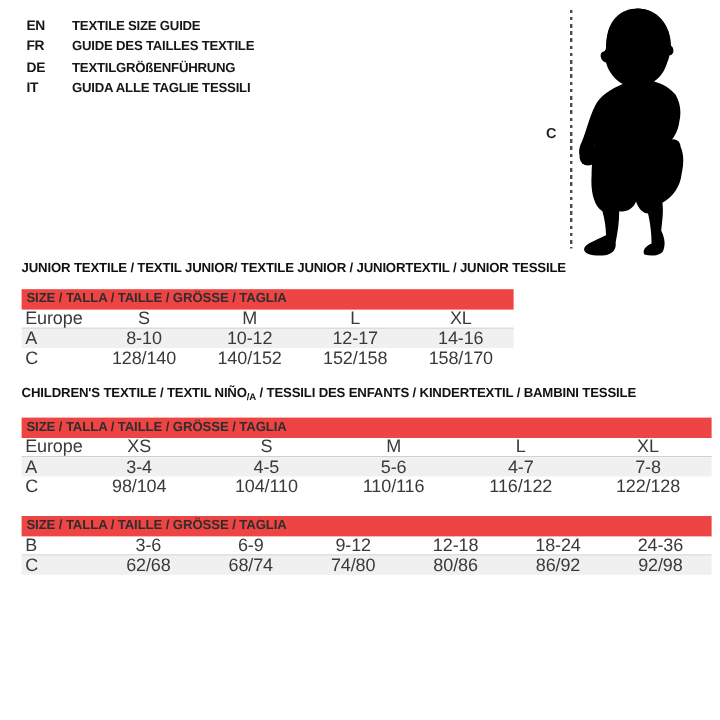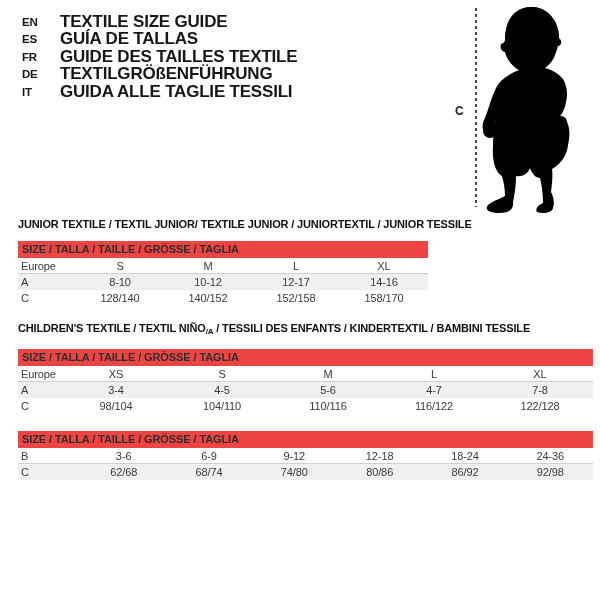--- a/index.html
+++ b/index.html
@@ -3,38 +3,38 @@
 <meta charset="utf-8">
 <style>
   html,body{margin:0;padding:0;background:#fff;}
   .page{position:relative;width:600px;height:600px;background:#ffffff;overflow:hidden;
         font-family:"Liberation Sans", sans-serif;color:#1c1c1c;}
 
   
   .lang-block{position:absolute;left:22px;top:13px;}
   .lang-row{display:flex;height:17.5px;align-items:center;}
   .lang-code{width:38px;font-size:11.5px;font-weight:bold;letter-spacing:-0.2px;color:#161616;}
-  .lang-label{font-size:17px;font-weight:bold;letter-spacing:-0.2px;color:#161616;white-space:nowrap;}
+  .lang-label{font-size:11px;font-weight:bold;letter-spacing:-0.2px;color:#161616;white-space:nowrap;}
 
   
   .dotted-line{position:absolute;left:475px;top:8px;width:2px;height:199px;
                background:repeating-linear-gradient(to bottom,#4a4a4a 0 3px,transparent 3px 6px);}
   .measure-c{position:absolute;left:455px;top:104px;font-size:12px;font-weight:600;color:#222;}
   .silhouette{position:absolute;left:481px;top:6px;}
 
   
   .sections{position:absolute;left:18px;top:216px;width:578px;}
   .section-title{margin:0 0 9px 0;}
   .title-line{font-size:11px;font-weight:bold;line-height:16px;color:#111;
               letter-spacing:-0.15px;white-space:nowrap;}
   .title-line .sub{font-size:8px;vertical-align:-2px;}
   .size-header-bar{height:17px;line-height:17px;background:#ef4444;color:#2e2e2e;
                    font-size:11px;font-weight:bold;padding-left:4px;box-sizing:border-box;
                    letter-spacing:-0.1px;}
-  .t-row{display:flex;height:16px;align-items:center;font-size:11px;color:#3a3a3a;
+  .t-row{display:flex;height:16px;align-items:center;font-size:15px;color:#3a3a3a;
          letter-spacing:-0.1px;box-sizing:border-box;}
   .t-row.shaded{background:#f0f0f0;}
   .t-row.first{border-bottom:1px solid #d0d0d0;}
   .t-label{padding-left:3px;box-sizing:border-box;}
   .t-cell{flex:1;text-align:center;}
 
   .section-0{width:410px;margin-bottom:14px;}
   .section-0 .t-label{width:58px;}
   .section-1{width:575px;margin-bottom:17px;}
   .section-1 .t-label{width:45px;}
@@ -48,24 +48,20 @@
 </style>
 </head>
 <body>
 
 <div class="page">
 
   <div class="lang-block" id="lang-block">
       <div class="lang-row">
         <span class="lang-code">EN</span>
         <span class="lang-label">TEXTILE SIZE GUIDE</span>
-      </div>
-      <div class="lang-row">
-        <span class="lang-code">ES</span>
-        <span class="lang-label">GUÍA DE TALLAS</span>
       </div>
       <div class="lang-row">
         <span class="lang-code">FR</span>
         <span class="lang-label">GUIDE DES TAILLES TEXTILE</span>
       </div>
       <div class="lang-row">
         <span class="lang-code">DE</span>
         <span class="lang-label">TEXTILGRÖßENFÜHRUNG</span>
       </div>
       <div class="lang-row">

